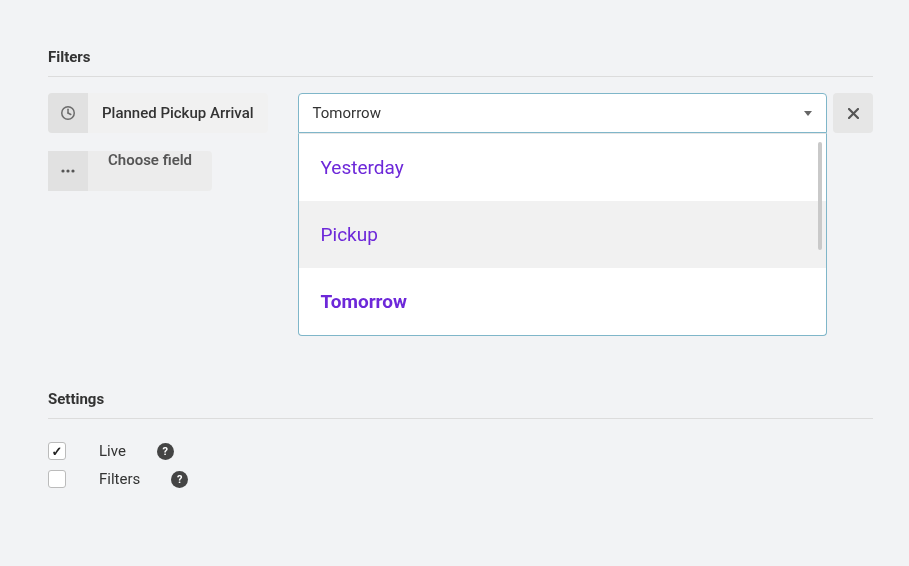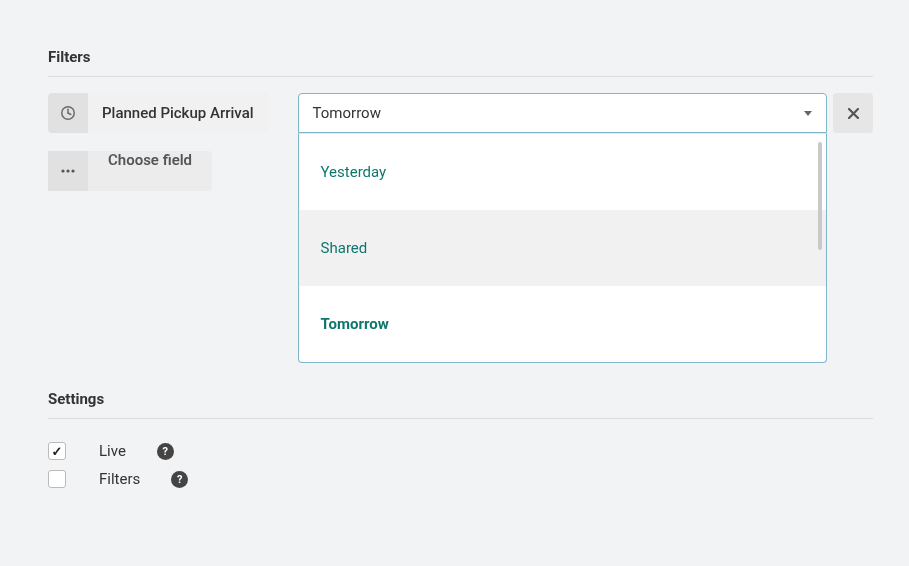--- a/index.html
+++ b/index.html
@@ -119,25 +119,25 @@
     overflow: hidden;
     z-index: 10;
   }
   .dropdown-inner {
     position: relative;
     max-height: 290px;
     overflow-y: hidden;
   }
   .dropdown-option {
     padding: 0 22px;
-    height: 76px;
-    display: flex;
-    align-items: center;
-    font-size: 15px;
-    color: #0f766e;
+    height: 67px;
+    display: flex;
+    align-items: center;
+    font-size: 19px;
+    color: #6d28d9;
     cursor: pointer;
   }
   .dropdown-option.hovered {
     background: #f1f1f1;
   }
   .dropdown-option.selected {
     font-weight: 700;
   }
   .scroll-indicator {
     position: absolute;
@@ -240,21 +240,21 @@
           <span>Tomorrow</span>
           <span class="caret"></span>
         </div>
         <div class="dropdown-panel">
           <div class="dropdown-inner" id="dropdown-inner">
 
             <div class="dropdown-option">
                 <span>Yesterday</span>
               </div>
               <div class="dropdown-option hovered">
-                <span>Shared</span>
+                <span>Pickup</span>
               </div>
               <div class="dropdown-option selected">
                 <span>Tomorrow</span>
               </div>
               <div class="scroll-indicator"></div>
           </div>
         </div>
       </div>
 
       <button class="remove-btn">

